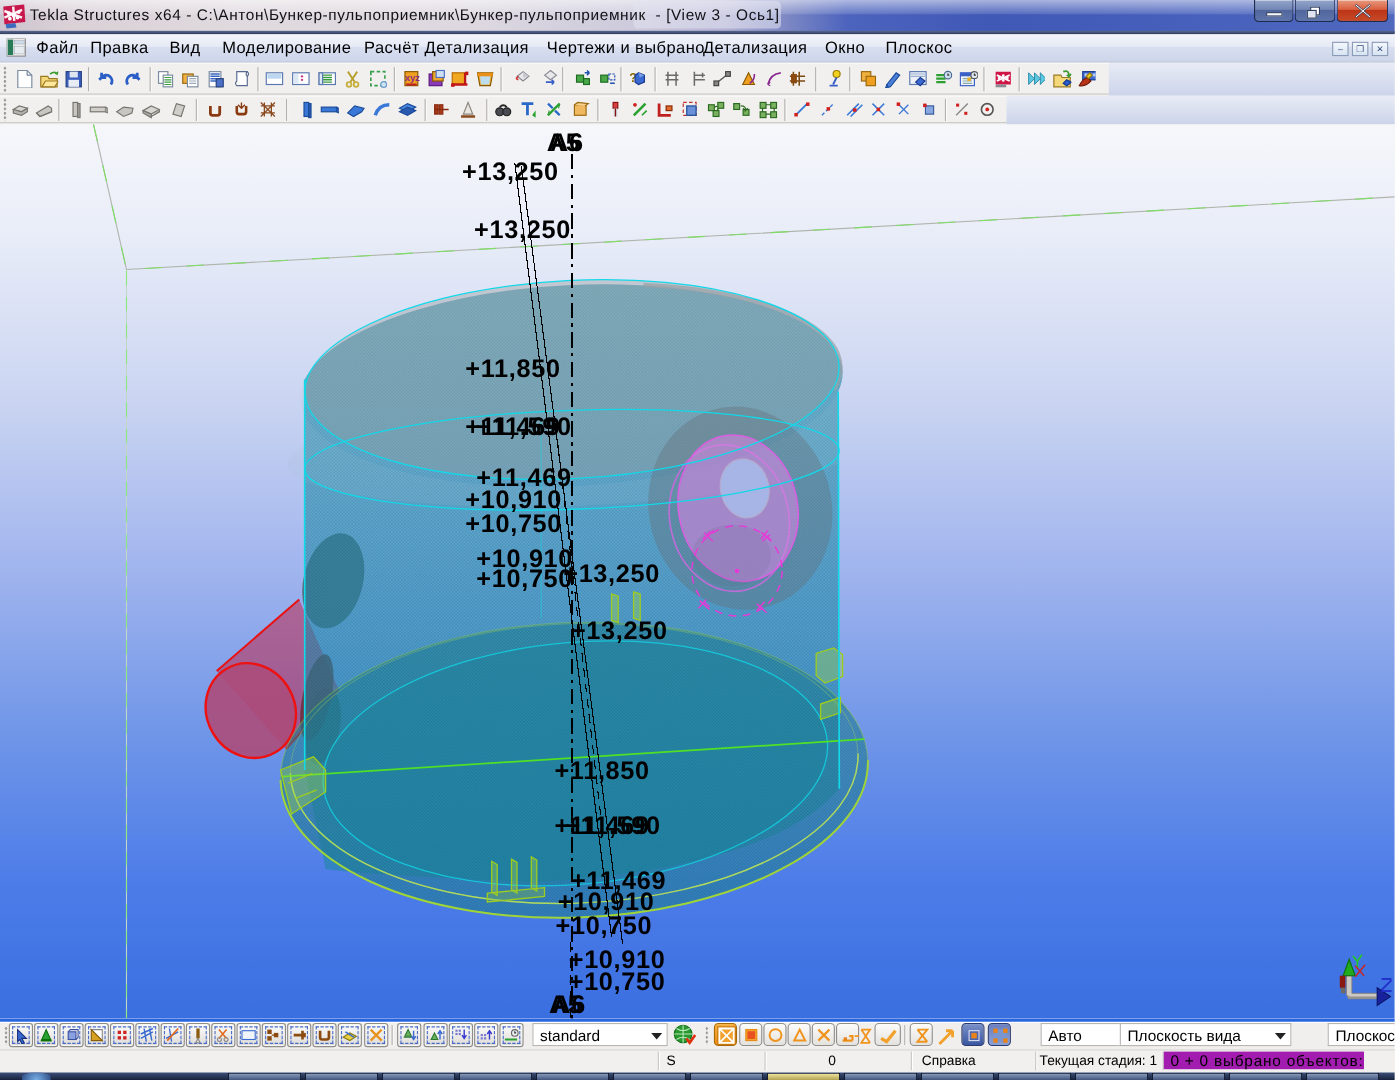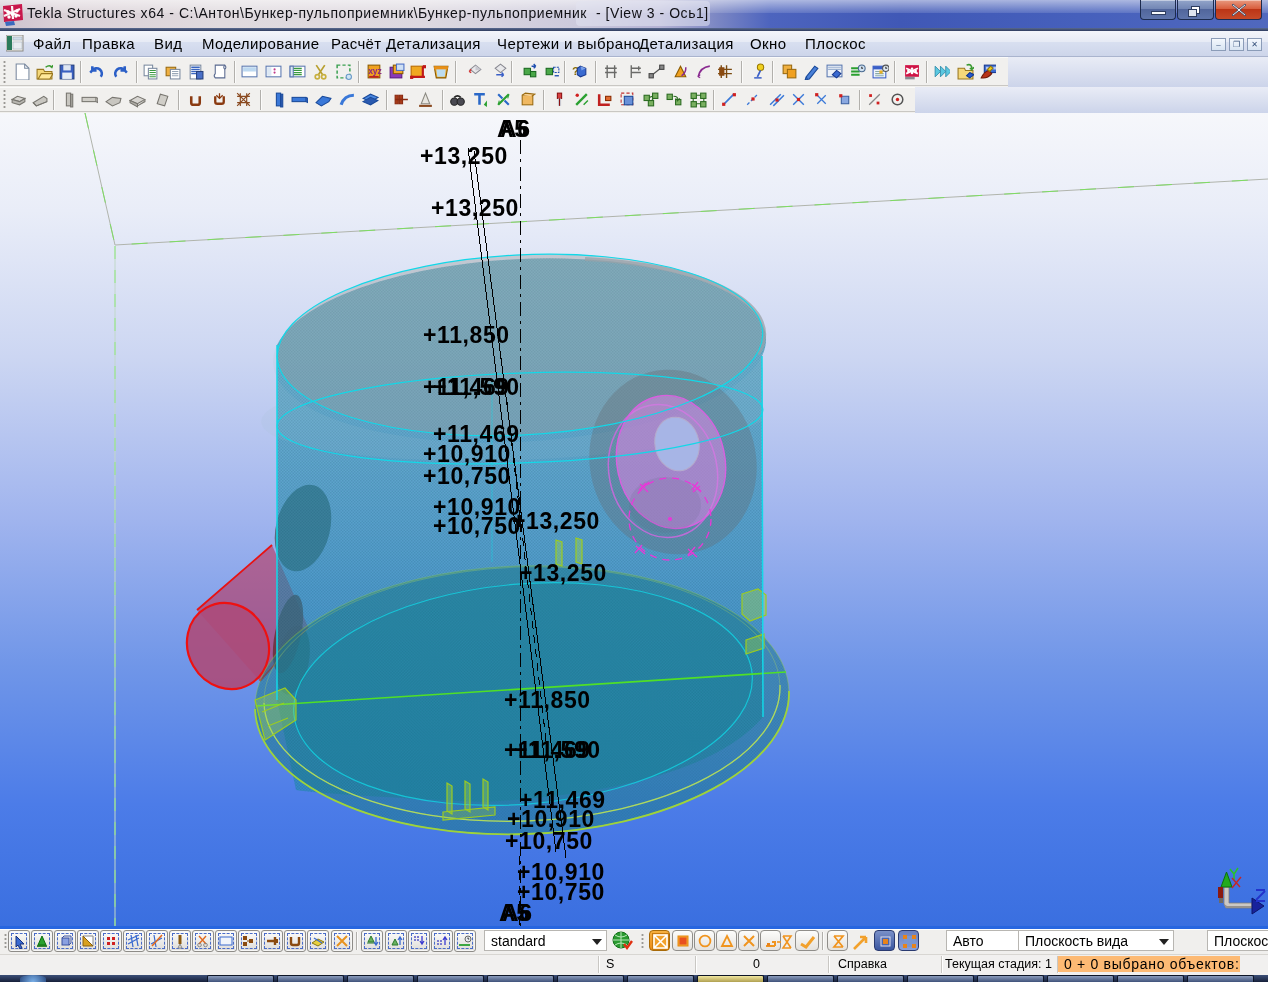--- a/index.html
+++ b/index.html
@@ -854,21 +854,21 @@
 <div class="abs" id="status"></div>
 <div class="abs sdiv" style="left:598px;top:956px"></div>
 <div class="abs sdiv" style="left:695px;top:956px"></div>
 <div class="abs sdiv" style="left:828px;top:956px"></div>
 <div class="abs sdiv" style="left:941px;top:956px"></div>
 <div class="abs sdiv" style="left:1057px;top:956px"></div>
 <div class="abs stx" style="left:606px;top:957px">S</div>
 <div class="abs stx" style="left:753px;top:957px">0</div>
 <div class="abs stx" style="left:838px;top:957px">Справка</div>
 <div class="abs stx" style="left:945px;top:957px;background:#f1f0ef;padding-right:4px">Текущая стадия: 1</div>
-<div class="abs stx" style="left:1058px;top:956px;background:#fdba74;padding-left:6px;font-size:14px;letter-spacing:.7px">0 + 0 выбрано объектов:</div>
+<div class="abs stx" style="left:1058px;top:956px;background:#a21caf;padding-left:6px;font-size:14px;letter-spacing:.7px">0 + 0 выбрано объектов:</div>
 <div class="abs" id="task"></div>
 <div class="abs" style="left:20px;top:975px;width:26px;height:7px;border-radius:50% 50% 0 0;background:radial-gradient(circle at 50% 100%,#7ab0e8,#2a4a80)"></div>
 <div class="abs tkb" style="left:207px;width:67px;background:linear-gradient(180deg,#8b9cbc,#3f527a)"></div>
 <div class="abs tkb" style="left:277px;width:67px;background:linear-gradient(180deg,#8b9cbc,#3f527a)"></div>
 <div class="abs tkb" style="left:347px;width:67px;background:linear-gradient(180deg,#8b9cbc,#3f527a)"></div>
 <div class="abs tkb" style="left:417px;width:67px;background:linear-gradient(180deg,#8b9cbc,#3f527a)"></div>
 <div class="abs tkb" style="left:487px;width:67px;background:linear-gradient(180deg,#8b9cbc,#3f527a)"></div>
 <div class="abs tkb" style="left:557px;width:67px;background:linear-gradient(180deg,#8b9cbc,#3f527a)"></div>
 <div class="abs tkb" style="left:627px;width:67px;background:linear-gradient(180deg,#8b9cbc,#3f527a)"></div>
 <div class="abs tkb" style="left:697px;width:67px;background:linear-gradient(180deg,#f0e6a0,#b0a050)"></div>

